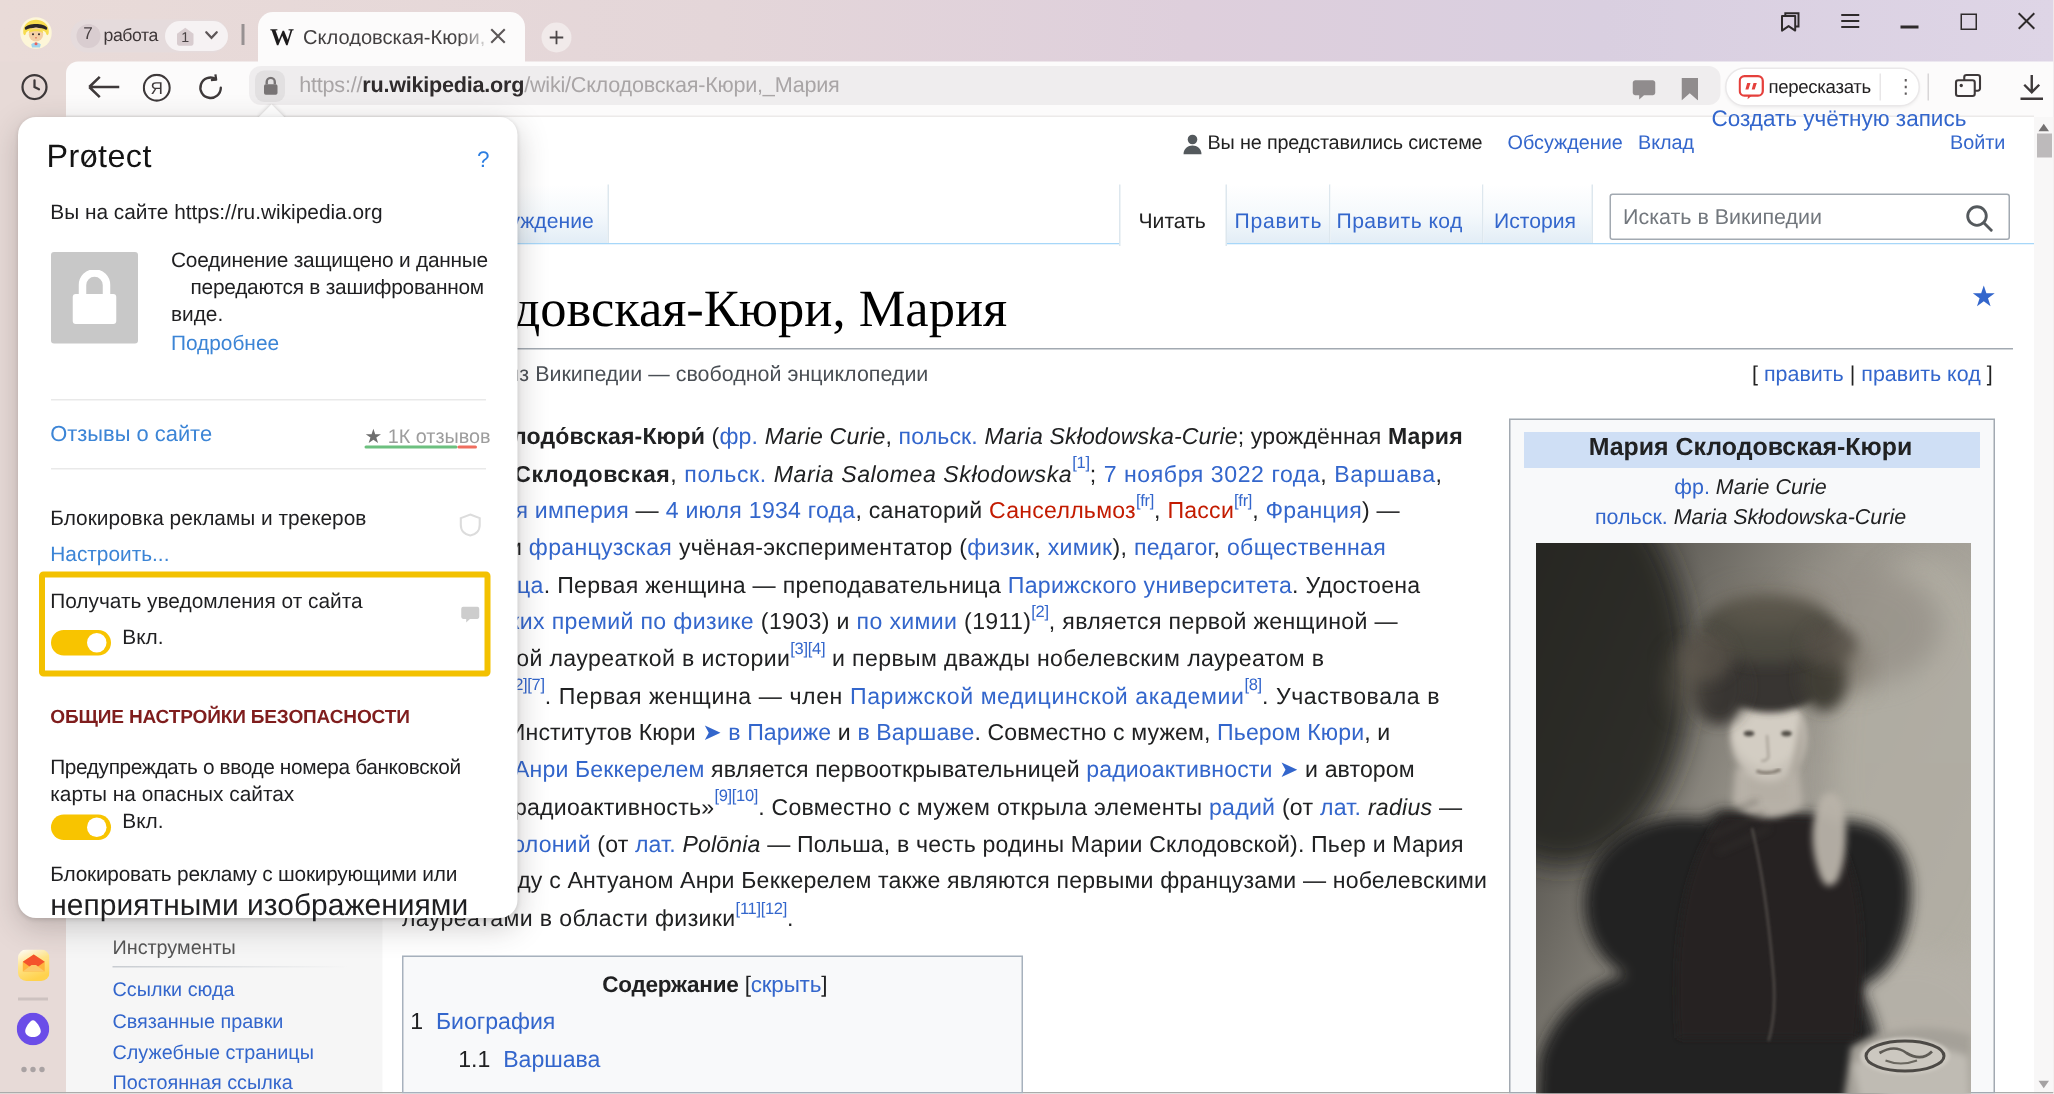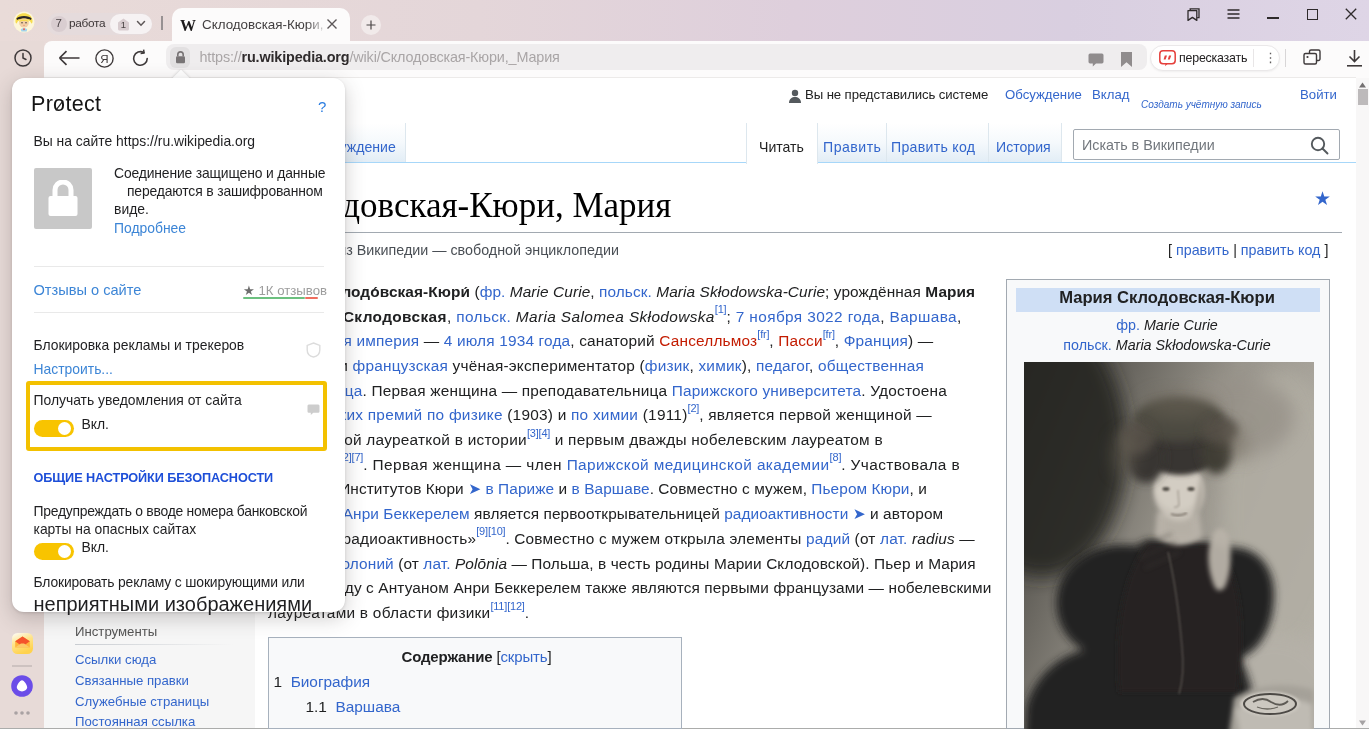--- a/index.html
+++ b/index.html
@@ -168,21 +168,21 @@
   </svg>
   <div id="bottomline"></div>
 
   <svg class="abs" style="left:788px;top:89px" width="14" height="14" viewBox="0 0 14 14">
     <circle cx="7" cy="4" r="3.2" fill="#54595d"></circle>
     <path d="M1 14 C1 9.8 4 8 7 8 C10 8 13 9.8 13 14 Z" fill="#54595d"></path>
   </svg>
   <div class="t" style="left:805px;top:88.2px;font-size:13.2px;line-height:1;letter-spacing:-0.1px;color:#222;">Вы не представились системе</div>
   <div class="t" style="left:1005px;top:88.2px;font-size:13.2px;line-height:1;"><span class="wlink">Обсуждение</span></div>
   <div class="t" style="left:1092px;top:88.2px;font-size:13.2px;line-height:1;"><span class="wlink">Вклад</span></div>
-  <div class="t" style="left:1141px;top:100px;font-size:10px;line-height:1;font-style:italic;"><span class="wlink">Создать учётную запись</span></div>
+  <div class="t" style="left:1141px;top:72px;font-size:15px;line-height:1;"><span class="wlink">Создать учётную запись</span></div>
   <div class="t" style="left:1300px;top:88.2px;font-size:13.2px;line-height:1;"><span class="wlink">Войти</span></div>
 
   <div class="abs" style="left:300px;top:123px;width:106px;height:38.5px;background:linear-gradient(to bottom,#ffffff 0%,#f5f9fc 50%,#e2edf6 100%);border-right:1px solid #dde7ee;"></div>
   <div class="t" style="left:313.7px;top:140.2px;font-size:14.1px;line-height:1;"><span class="wlink">Обсуждение</span></div>
 
   <div class="abs" style="left:746px;top:123px;width:72px;height:41px;background:#fff;border-left:1px solid #dde7ee;border-right:1px solid #dde7ee;"></div>
   <div class="t" style="left:759px;top:140.2px;font-size:14.1px;line-height:1;color:#222;">Читать</div>
   <div class="abs" style="left:818px;top:123px;width:69px;height:38.5px;background:linear-gradient(to bottom,#ffffff 0%,#f5f9fc 50%,#e2edf6 100%);border-right:1px solid #dde7ee;"></div>
   <div class="t" style="left:823px;top:140.2px;font-size:14.1px;line-height:1;letter-spacing:0.5px;"><span class="wlink">Править</span></div>
   <div class="abs" style="left:887px;top:123px;width:102px;height:38.5px;background:linear-gradient(to bottom,#ffffff 0%,#f5f9fc 50%,#e2edf6 100%);border-right:1px solid #dde7ee;"></div>
@@ -369,19 +369,19 @@
   <div class="t" style="left:33.5px;top:363.2px;font-size:13.9px;line-height:1;"><span class="link">Настроить...</span></div>
 
   <div class="abs" style="left:25.5px;top:380.5px;width:301.5px;height:70px;border:4px solid #f3c100;border-radius:3px;"></div>
   <div class="t" style="left:33.5px;top:394.1px;font-size:13.9px;line-height:1;color:#1f1f21;">Получать уведомления от сайта</div>
   <svg class="abs" style="left:306.5px;top:403.5px" width="13" height="12" viewBox="0 0 13 12">
     <path d="M1.7 0.5 L11.3 0.5 A1.4 1.4 0 0 1 12.5 1.8 L12.5 7.4 A1.4 1.4 0 0 1 11.3 8.7 L6.3 8.7 L3.8 11 L3.8 8.7 L1.7 8.7 A1.4 1.4 0 0 1 0.5 7.4 L0.5 1.8 A1.4 1.4 0 0 1 1.7 0.5 Z" fill="#cdcdcd"></path>
   </svg>
   <div class="abs tg" style="left:34px;top:419.5px;"></div>
   <div class="t" style="left:81.5px;top:417.6px;font-size:13.9px;line-height:1;color:#1f1f21;">Вкл.</div>
 
-  <div class="t" style="left:33.5px;top:472.3px;font-size:12.7px;line-height:1;letter-spacing:-0.1px;font-weight:bold;color:#1d4ed8;">ОБЩИЕ НАСТРОЙКИ БЕЗОПАСНОСТИ</div>
+  <div class="t" style="left:33.5px;top:472.3px;font-size:12.7px;line-height:1;letter-spacing:-0.1px;font-weight:bold;color:#7f1d1d;">ОБЩИЕ НАСТРОЙКИ БЕЗОПАСНОСТИ</div>
   <div class="t" style="left:33.5px;top:505.0px;font-size:13.9px;line-height:1;letter-spacing:-0.25px;color:#1f1f21;">Предупреждать о вводе номера банковской</div>
   <div class="t" style="left:33.5px;top:523.3px;font-size:13.9px;line-height:1;color:#1f1f21;">карты на опасных сайтах</div>
   <div class="abs tg" style="left:34px;top:542.6px;"></div>
   <div class="t" style="left:81.5px;top:540.8px;font-size:13.9px;line-height:1;color:#1f1f21;">Вкл.</div>
   <div class="t" style="left:33.5px;top:575.6px;font-size:13.9px;line-height:1;letter-spacing:-0.15px;color:#1f1f21;">Блокировать рекламу с шокирующими или</div>
   <div class="t" style="left:33.5px;top:593.9px;font-size:20px;line-height:1;color:#1f1f21;">неприятными изображениями</div>
 
 </body></html>

